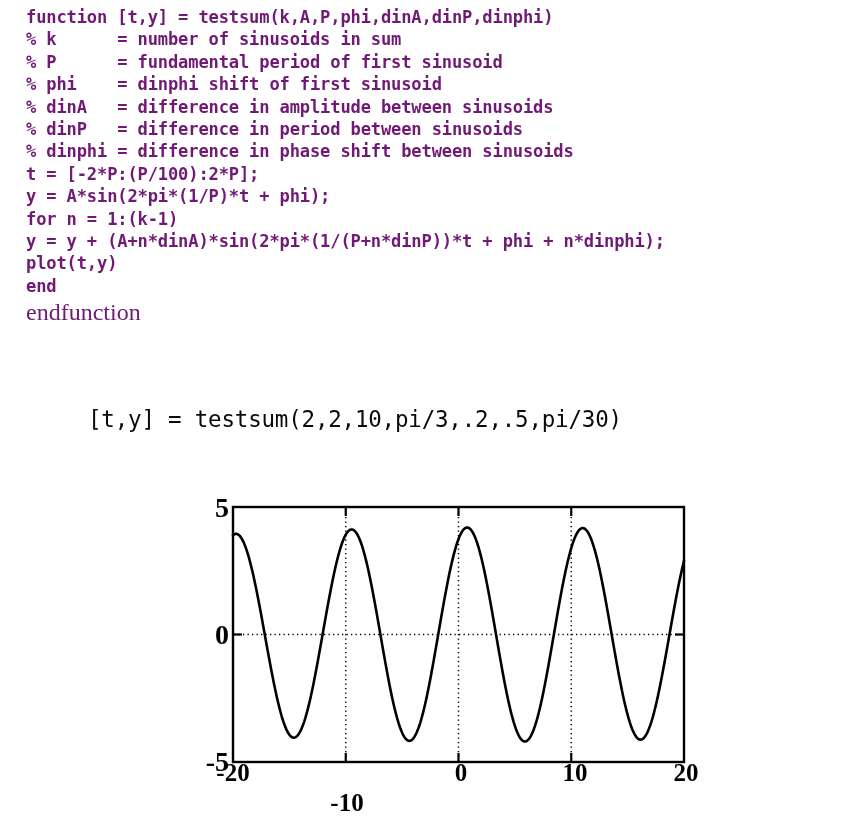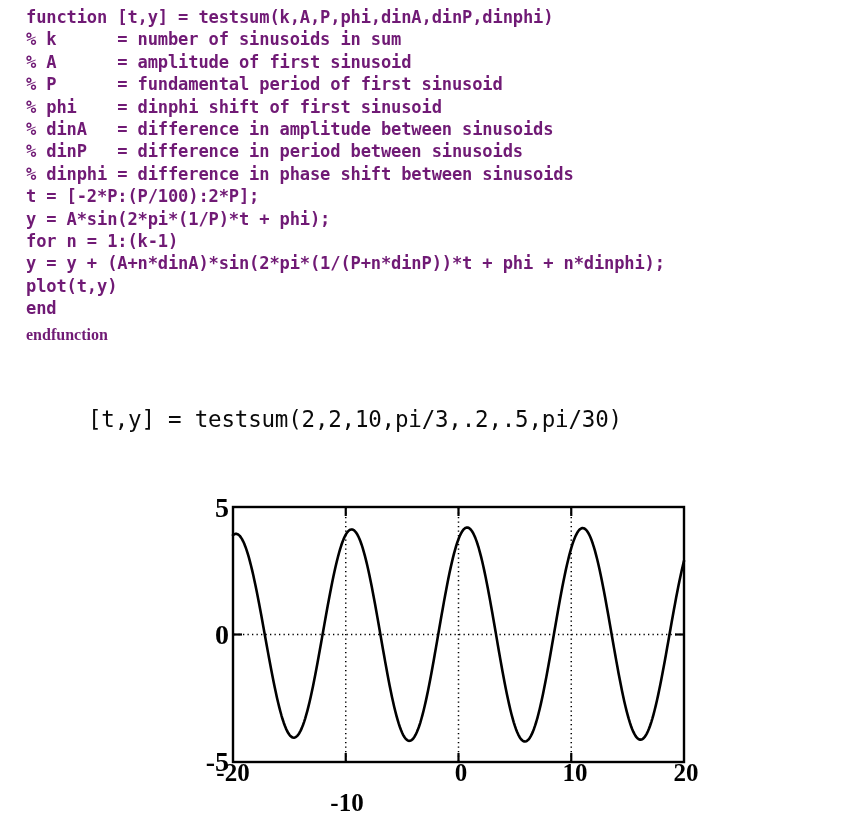--- a/index.html
+++ b/index.html
@@ -27,22 +27,22 @@
     font-family: "DejaVu Sans Mono", "Liberation Mono", monospace;
     font-size: 17.1px;
     font-weight: bold;
     line-height: 22.4px;
     white-space: pre;
     letter-spacing: -0.15px;
     color: #701a75;
   }
   .code-line.serif-line {
     font-family: "Liberation Serif", "DejaVu Serif", serif;
-    font-size: 16px;
-    font-weight: bold;
+    font-size: 24px;
+    font-weight: normal;
     letter-spacing: 0px;
     line-height: 26px;
     padding-top: 2px;
   }
 
   
   #invocation {
     position: absolute;
     left: 88px;
     top: 406px;
@@ -93,21 +93,20 @@
   #xlabel-0   { left: 231px; top: 279px; }
   #xlabel-10  { left: 345px; top: 279px; }
   #xlabel-20  { left: 456px; top: 279px; }
 </style>
 </head>
 <body>
 
 <div id="code-listing">
   <div class="code-line">function [t,y] = testsum(k,A,P,phi,dinA,dinP,dinphi)</div>
   <div class="code-line">% k      = number of sinusoids in sum</div>
-  <div class="code-line">% A      = amplitude of first sinusoid</div>
   <div class="code-line">% P      = fundamental period of first sinusoid</div>
   <div class="code-line">% phi    = dinphi shift of first sinusoid</div>
   <div class="code-line">% dinA   = difference in amplitude between sinusoids</div>
   <div class="code-line">% dinP   = difference in period between sinusoids</div>
   <div class="code-line">% dinphi = difference in phase shift between sinusoids</div>
   <div class="code-line">t = [-2*P:(P/100):2*P];</div>
   <div class="code-line">y = A*sin(2*pi*(1/P)*t + phi);</div>
   <div class="code-line">for n = 1:(k-1)</div>
   <div class="code-line">y = y + (A+n*dinA)*sin(2*pi*(1/(P+n*dinP))*t + phi + n*dinphi);</div>
   <div class="code-line">plot(t,y)</div>

